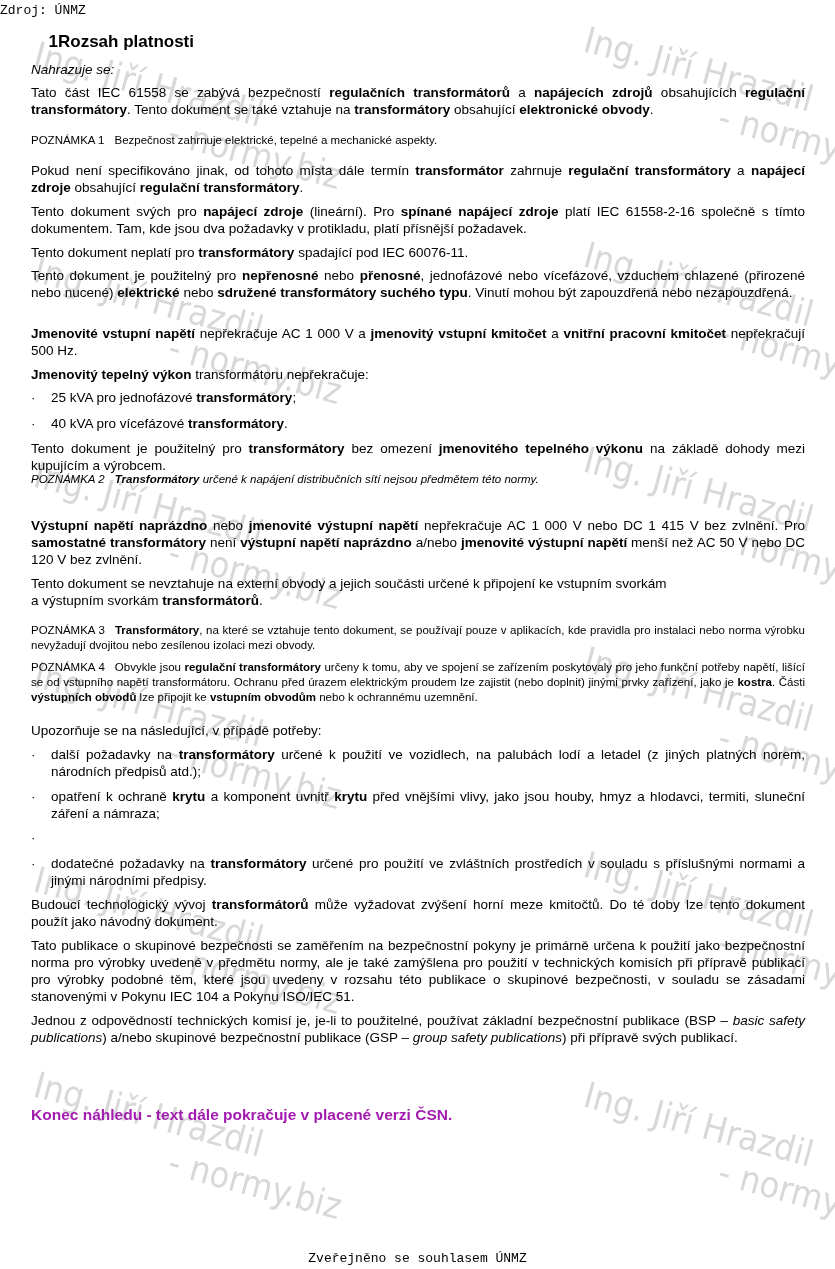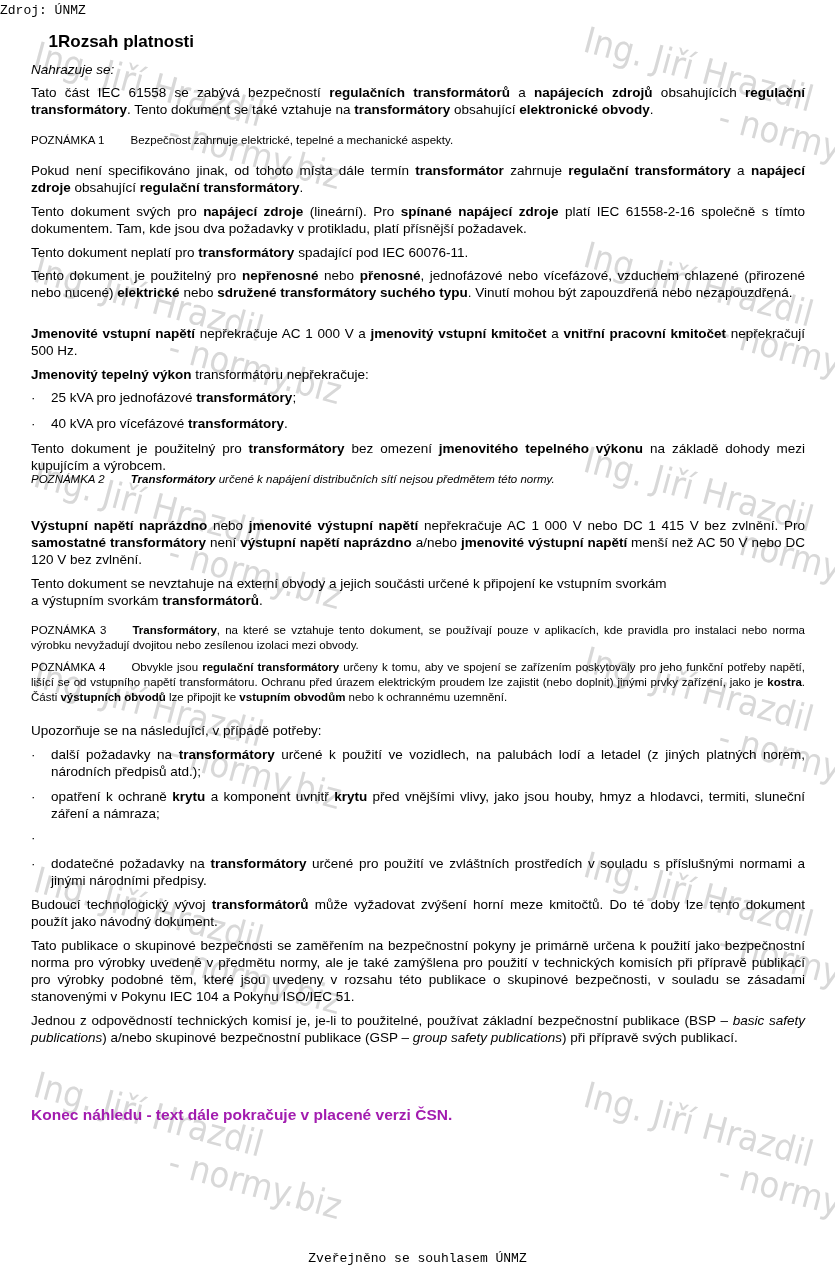--- a/index.html
+++ b/index.html
@@ -24,21 +24,21 @@
     position: absolute; top: 1251px; left: 0; width: 835px; text-align: center;
     font-family: "Liberation Mono", monospace; font-size: 13px; z-index: 1;
   }
   h1 {
     position: absolute; top: 32px; left: 0; margin: 0;
     font-size: 17px; font-weight: bold; text-align: right;
   }
   h1 .num { display: inline-block; width: 27px; }
   .blk { position: absolute; left: 0; width: 774px; font-size: 13.5px; line-height: 17px; text-align: justify; }
   .note { font-size: 11.5px; line-height: 15px; }
-  .note .lbl { margin-right: 26px; }
+  .note .lbl { margin-right: 10px; }
   .bullet { position: absolute; left: 0; width: 774px; font-size: 13.5px; line-height: 17px; text-align: justify; padding-left: 20px; box-sizing: border-box; }
   .bullet .dot { position: absolute; left: 0; top: 0; }
   .red { position: absolute; left: 0; top: 1106px; color: #ff0000; font-weight: bold; font-size: 15.5px; }
   b { font-weight: bold; }
   i { font-style: italic; }
 </style>
 </head>
 <body>
 
 <div class="watermarks">

